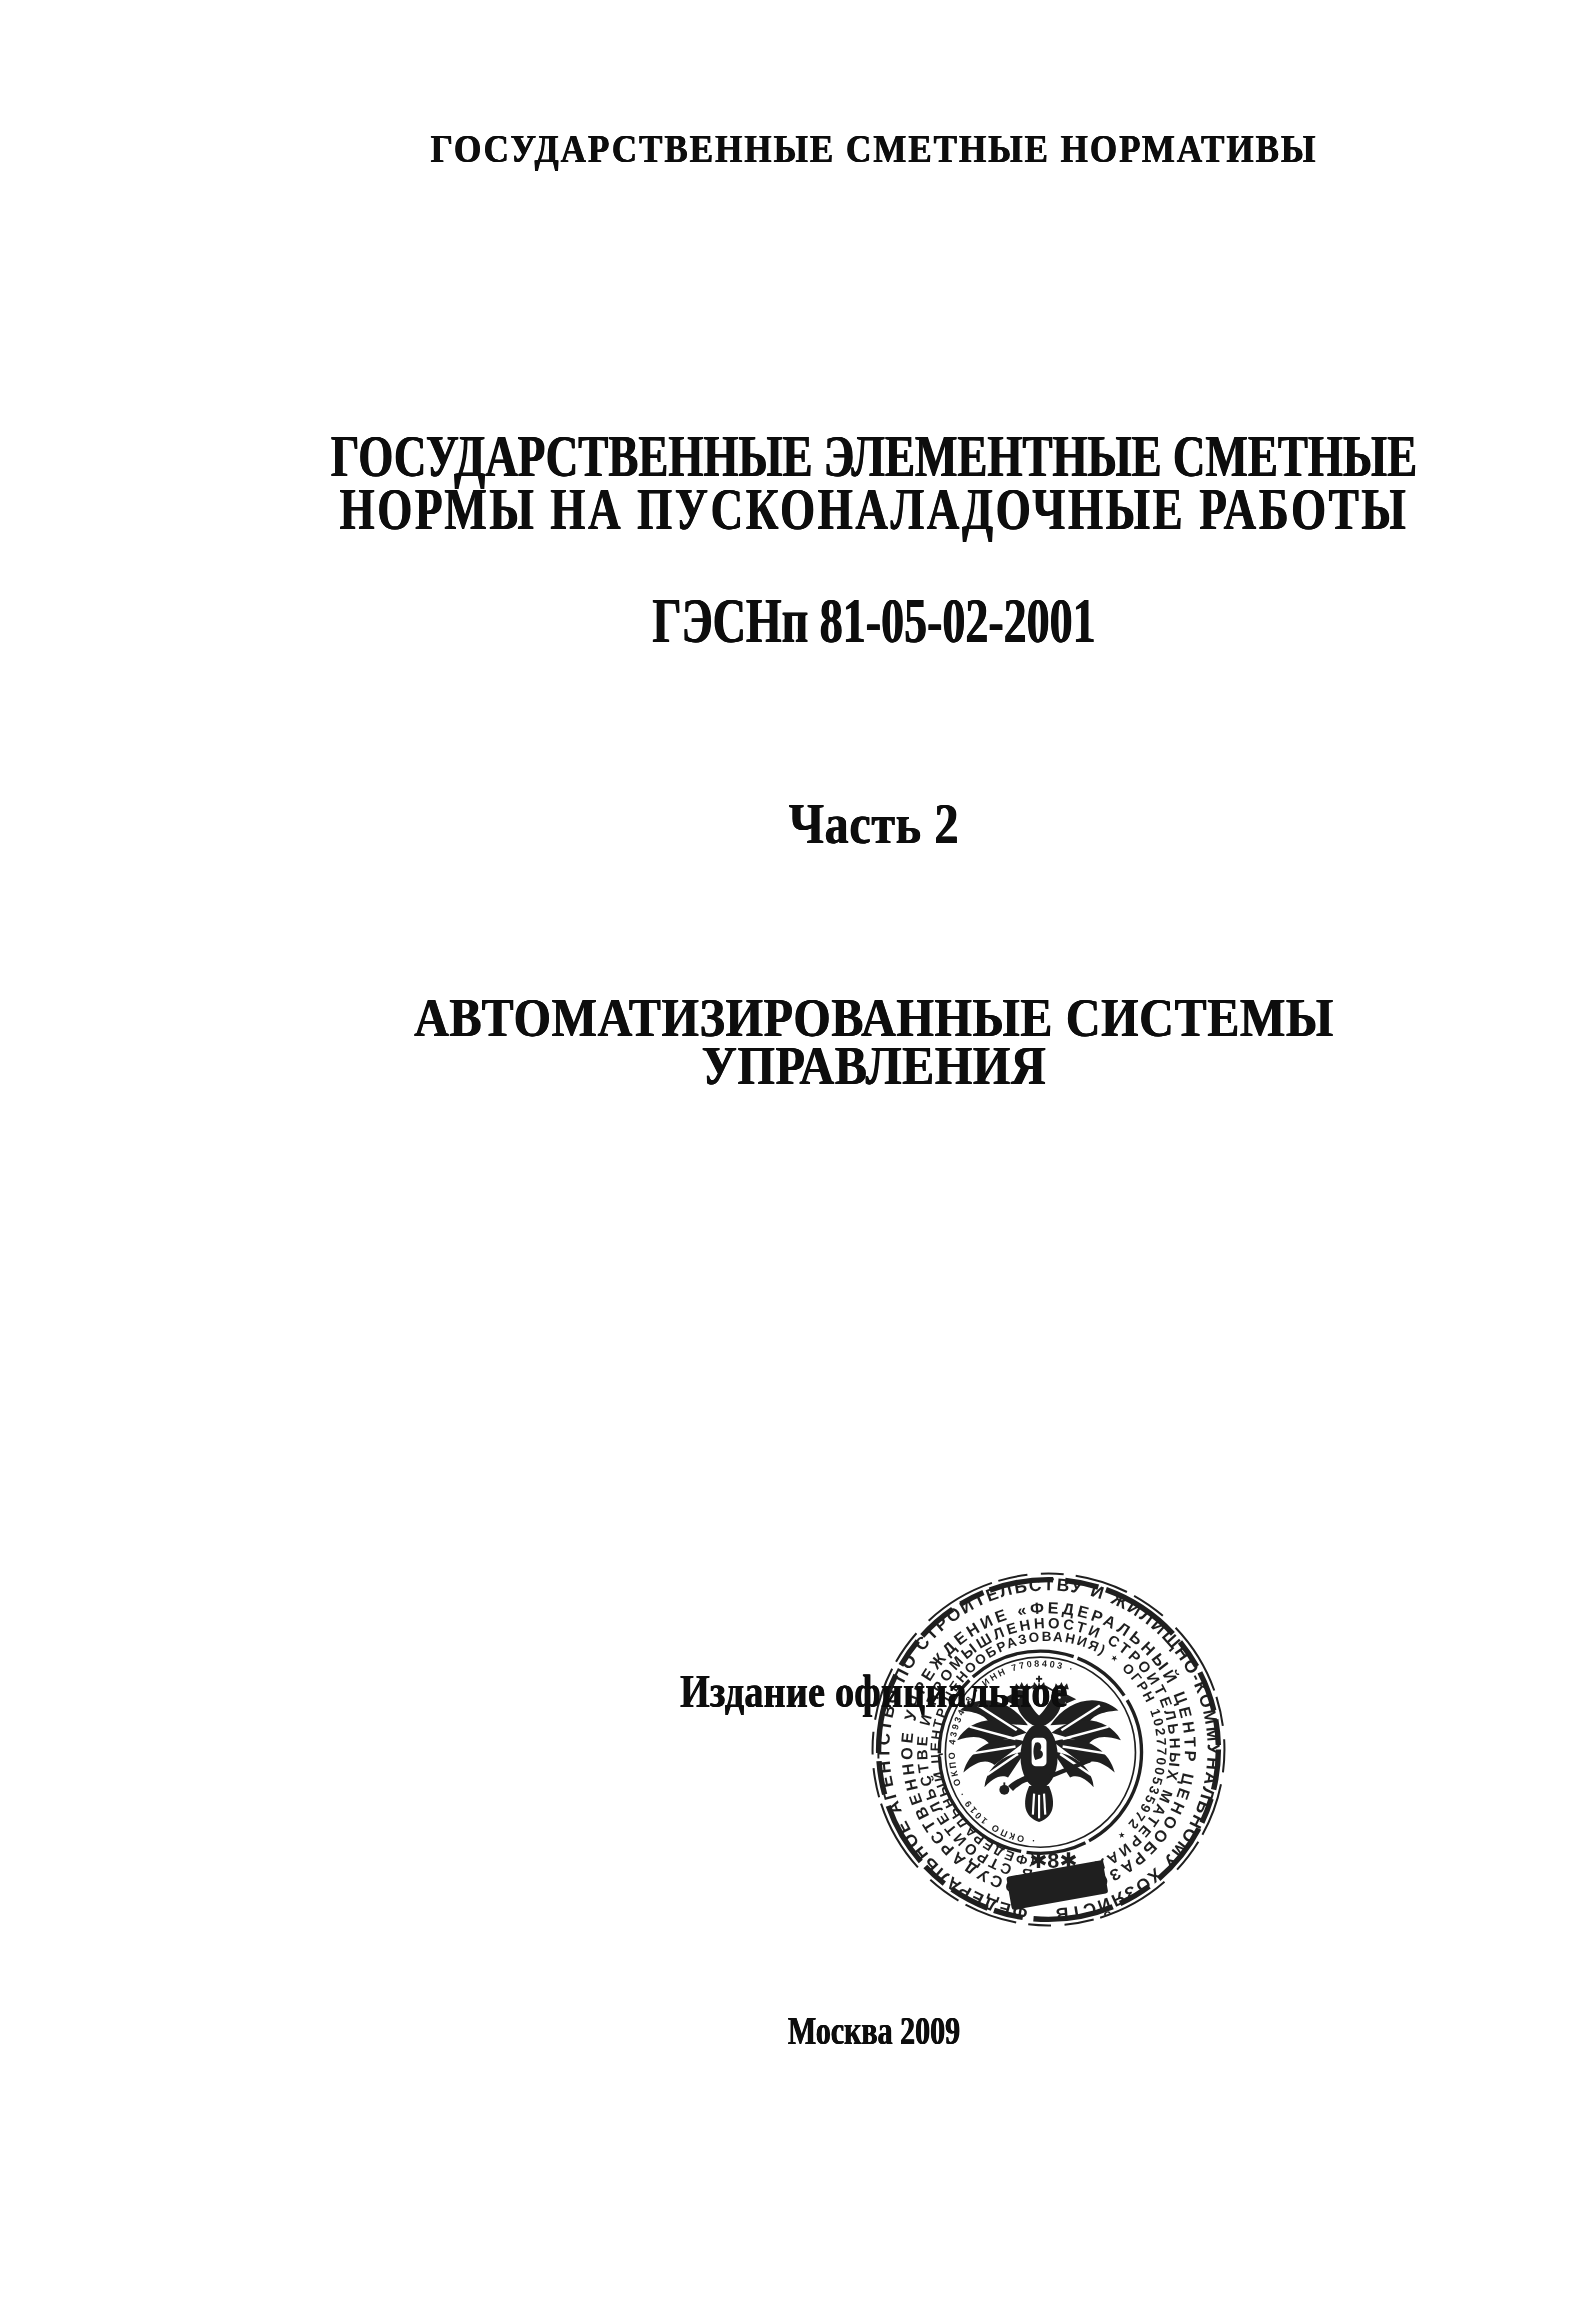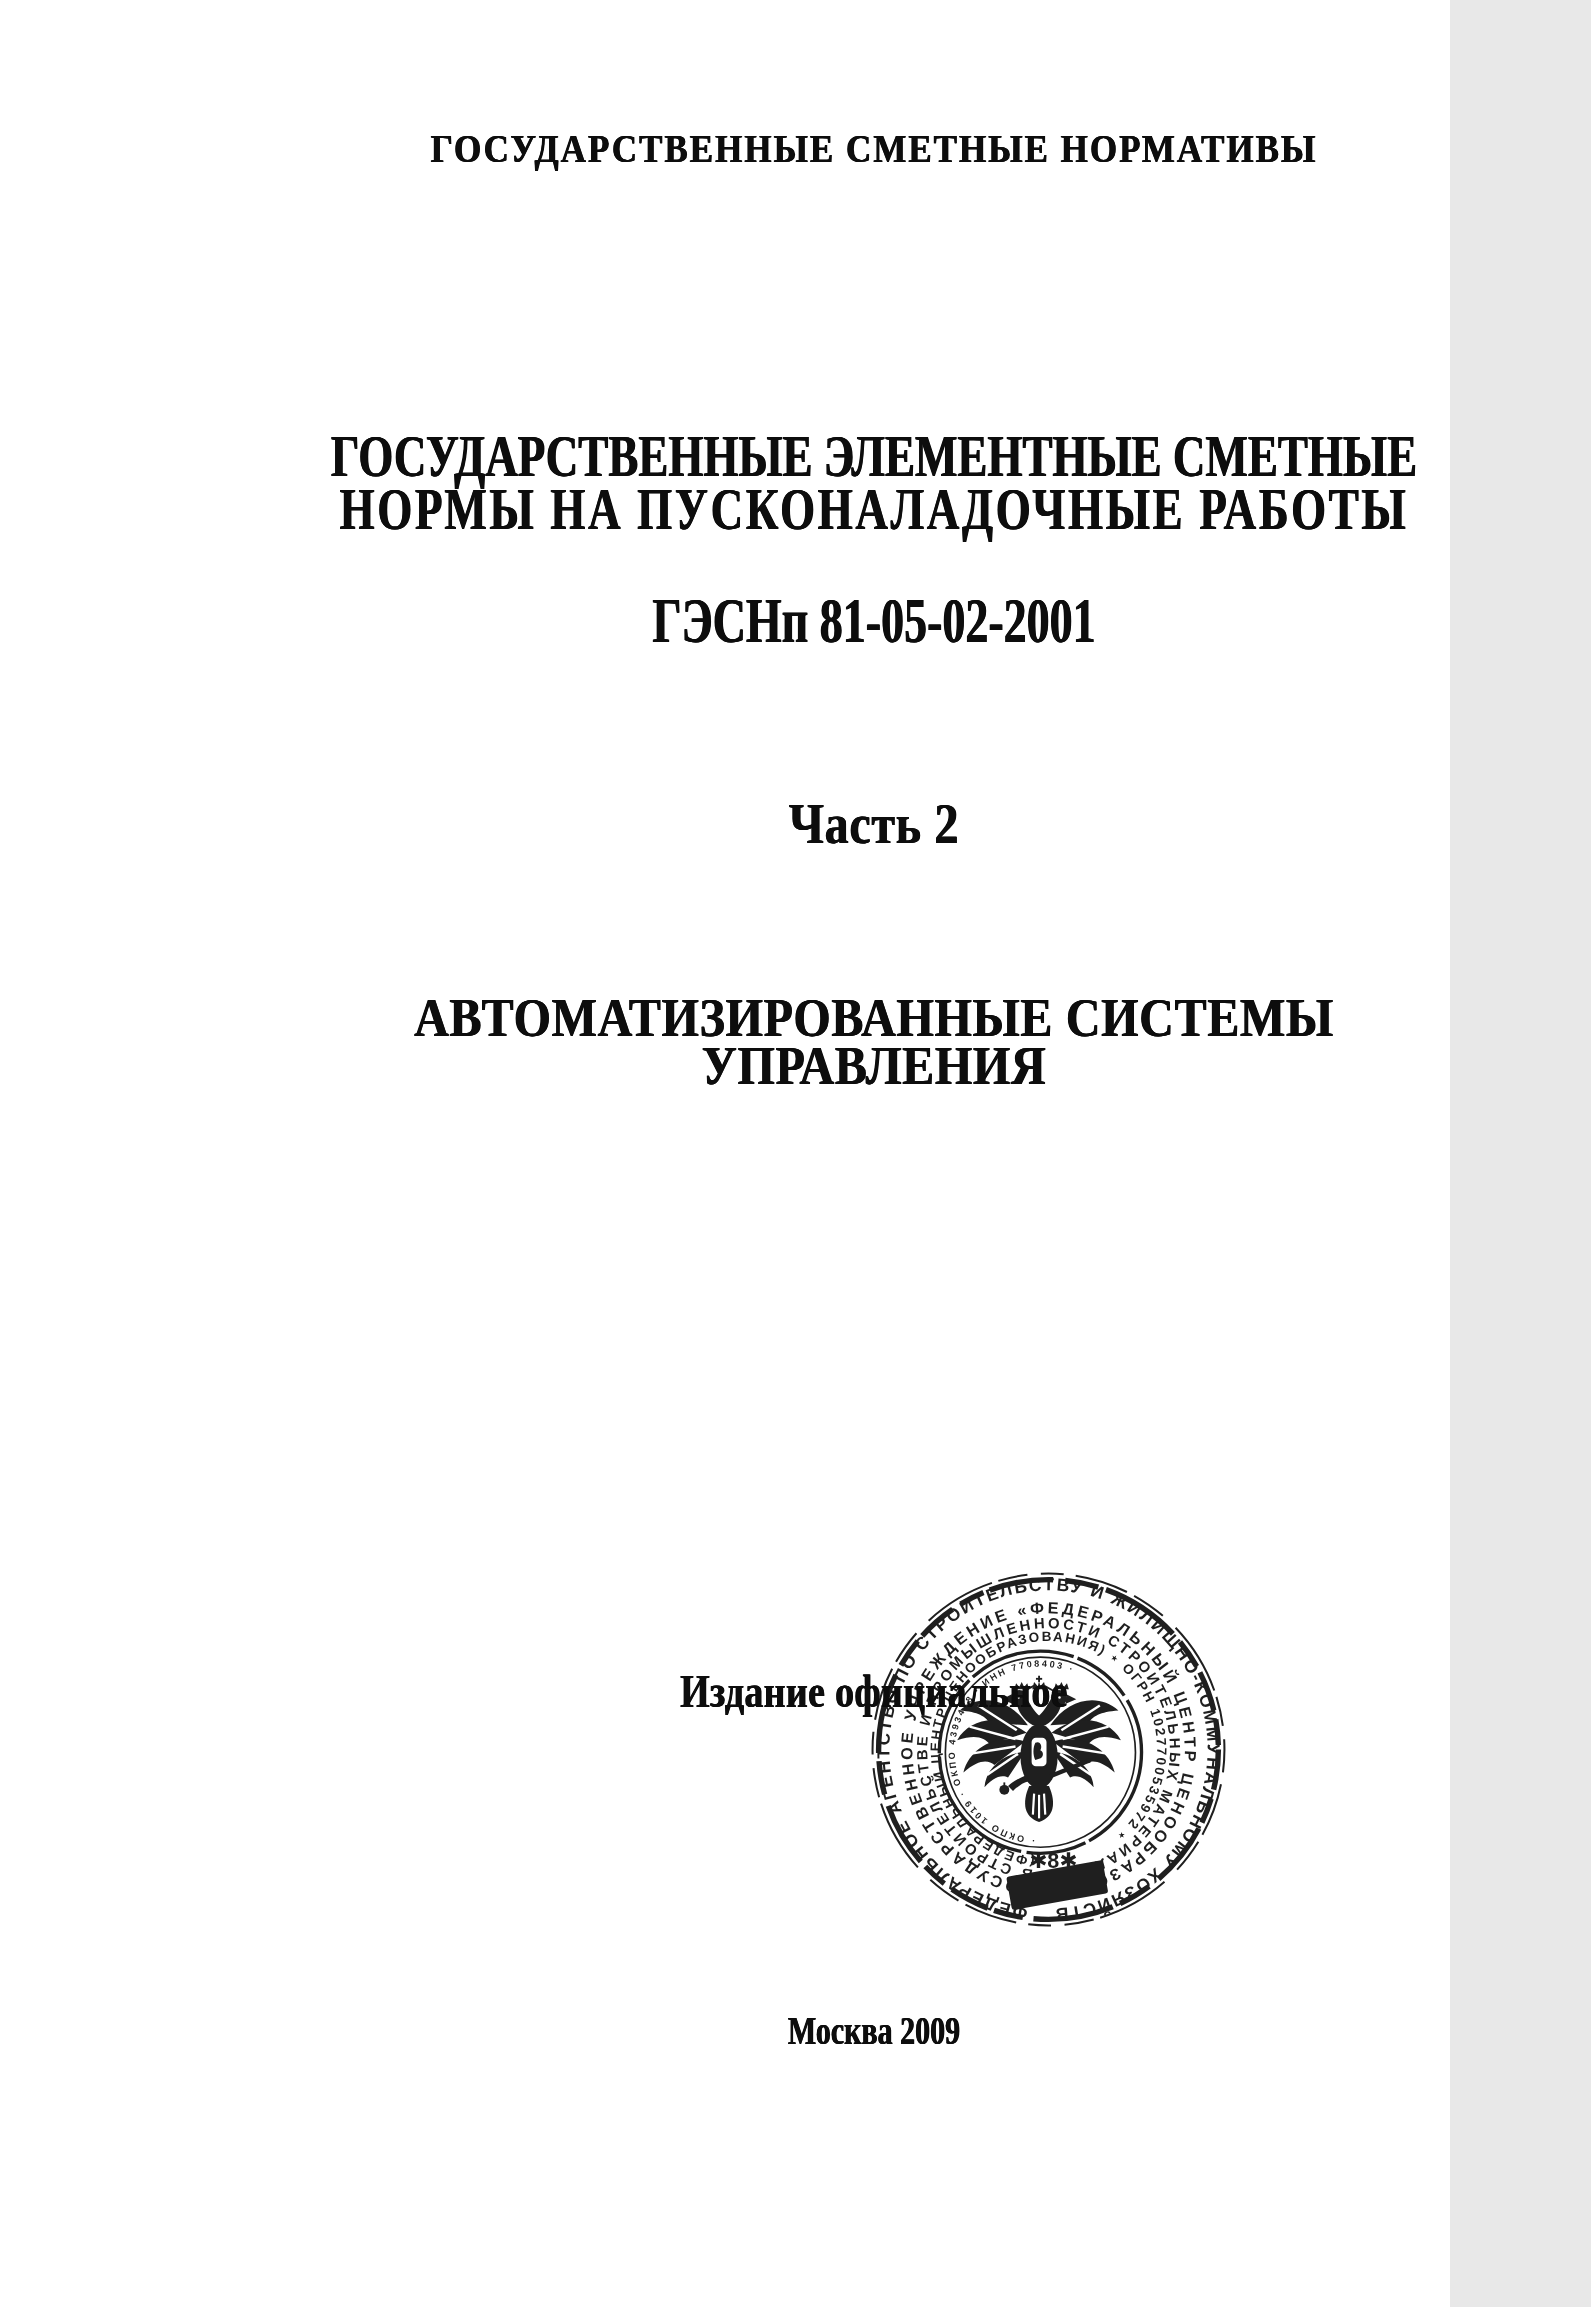--- a/index.html
+++ b/index.html
@@ -1,18 +1,18 @@
 <!DOCTYPE html>
 <html style="font-size:10.8px"><head>
 <meta charset="utf-8">
 <style>
   html,body{margin:0;padding:0;background:#e8e8e8;}
   .page{
     position:relative;
-    width:1450px;height:2307px;
+    width:1591px;height:2307px;
     background:#ffffff;
     overflow:hidden;
     font-family:"Liberation Serif","DejaVu Serif",serif;
     font-weight:bold;
     color:#0d0d0d;
   }
   .hblock{
     position:absolute;
     left:156px;width:1436px;
     text-align:center;

